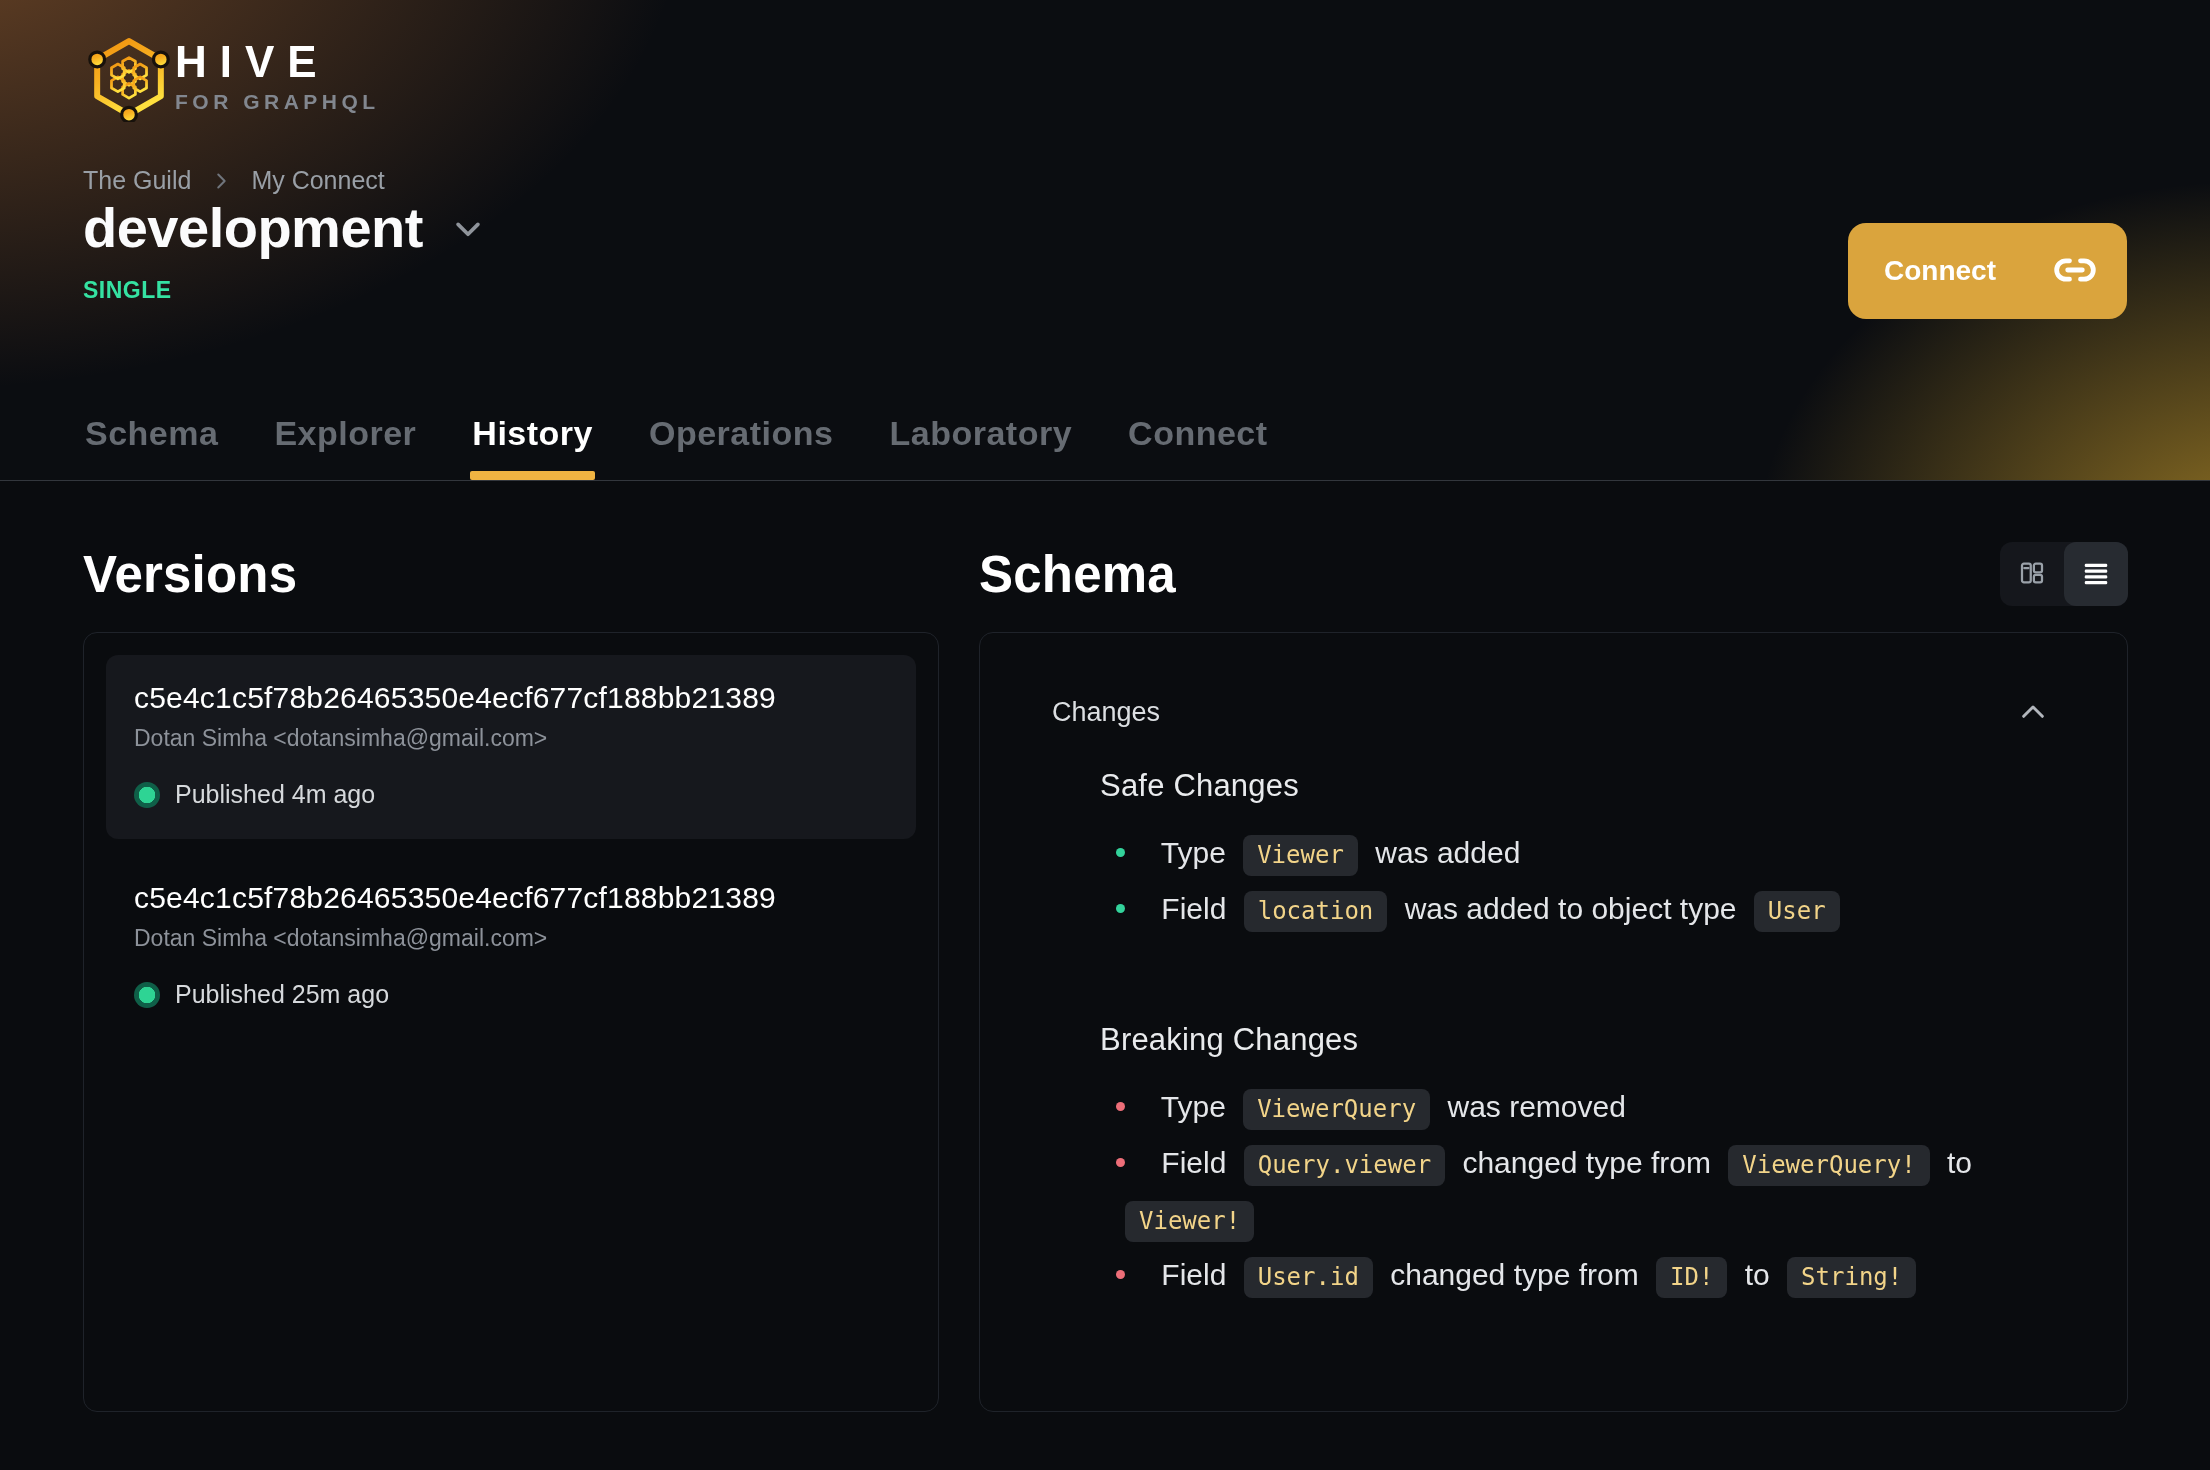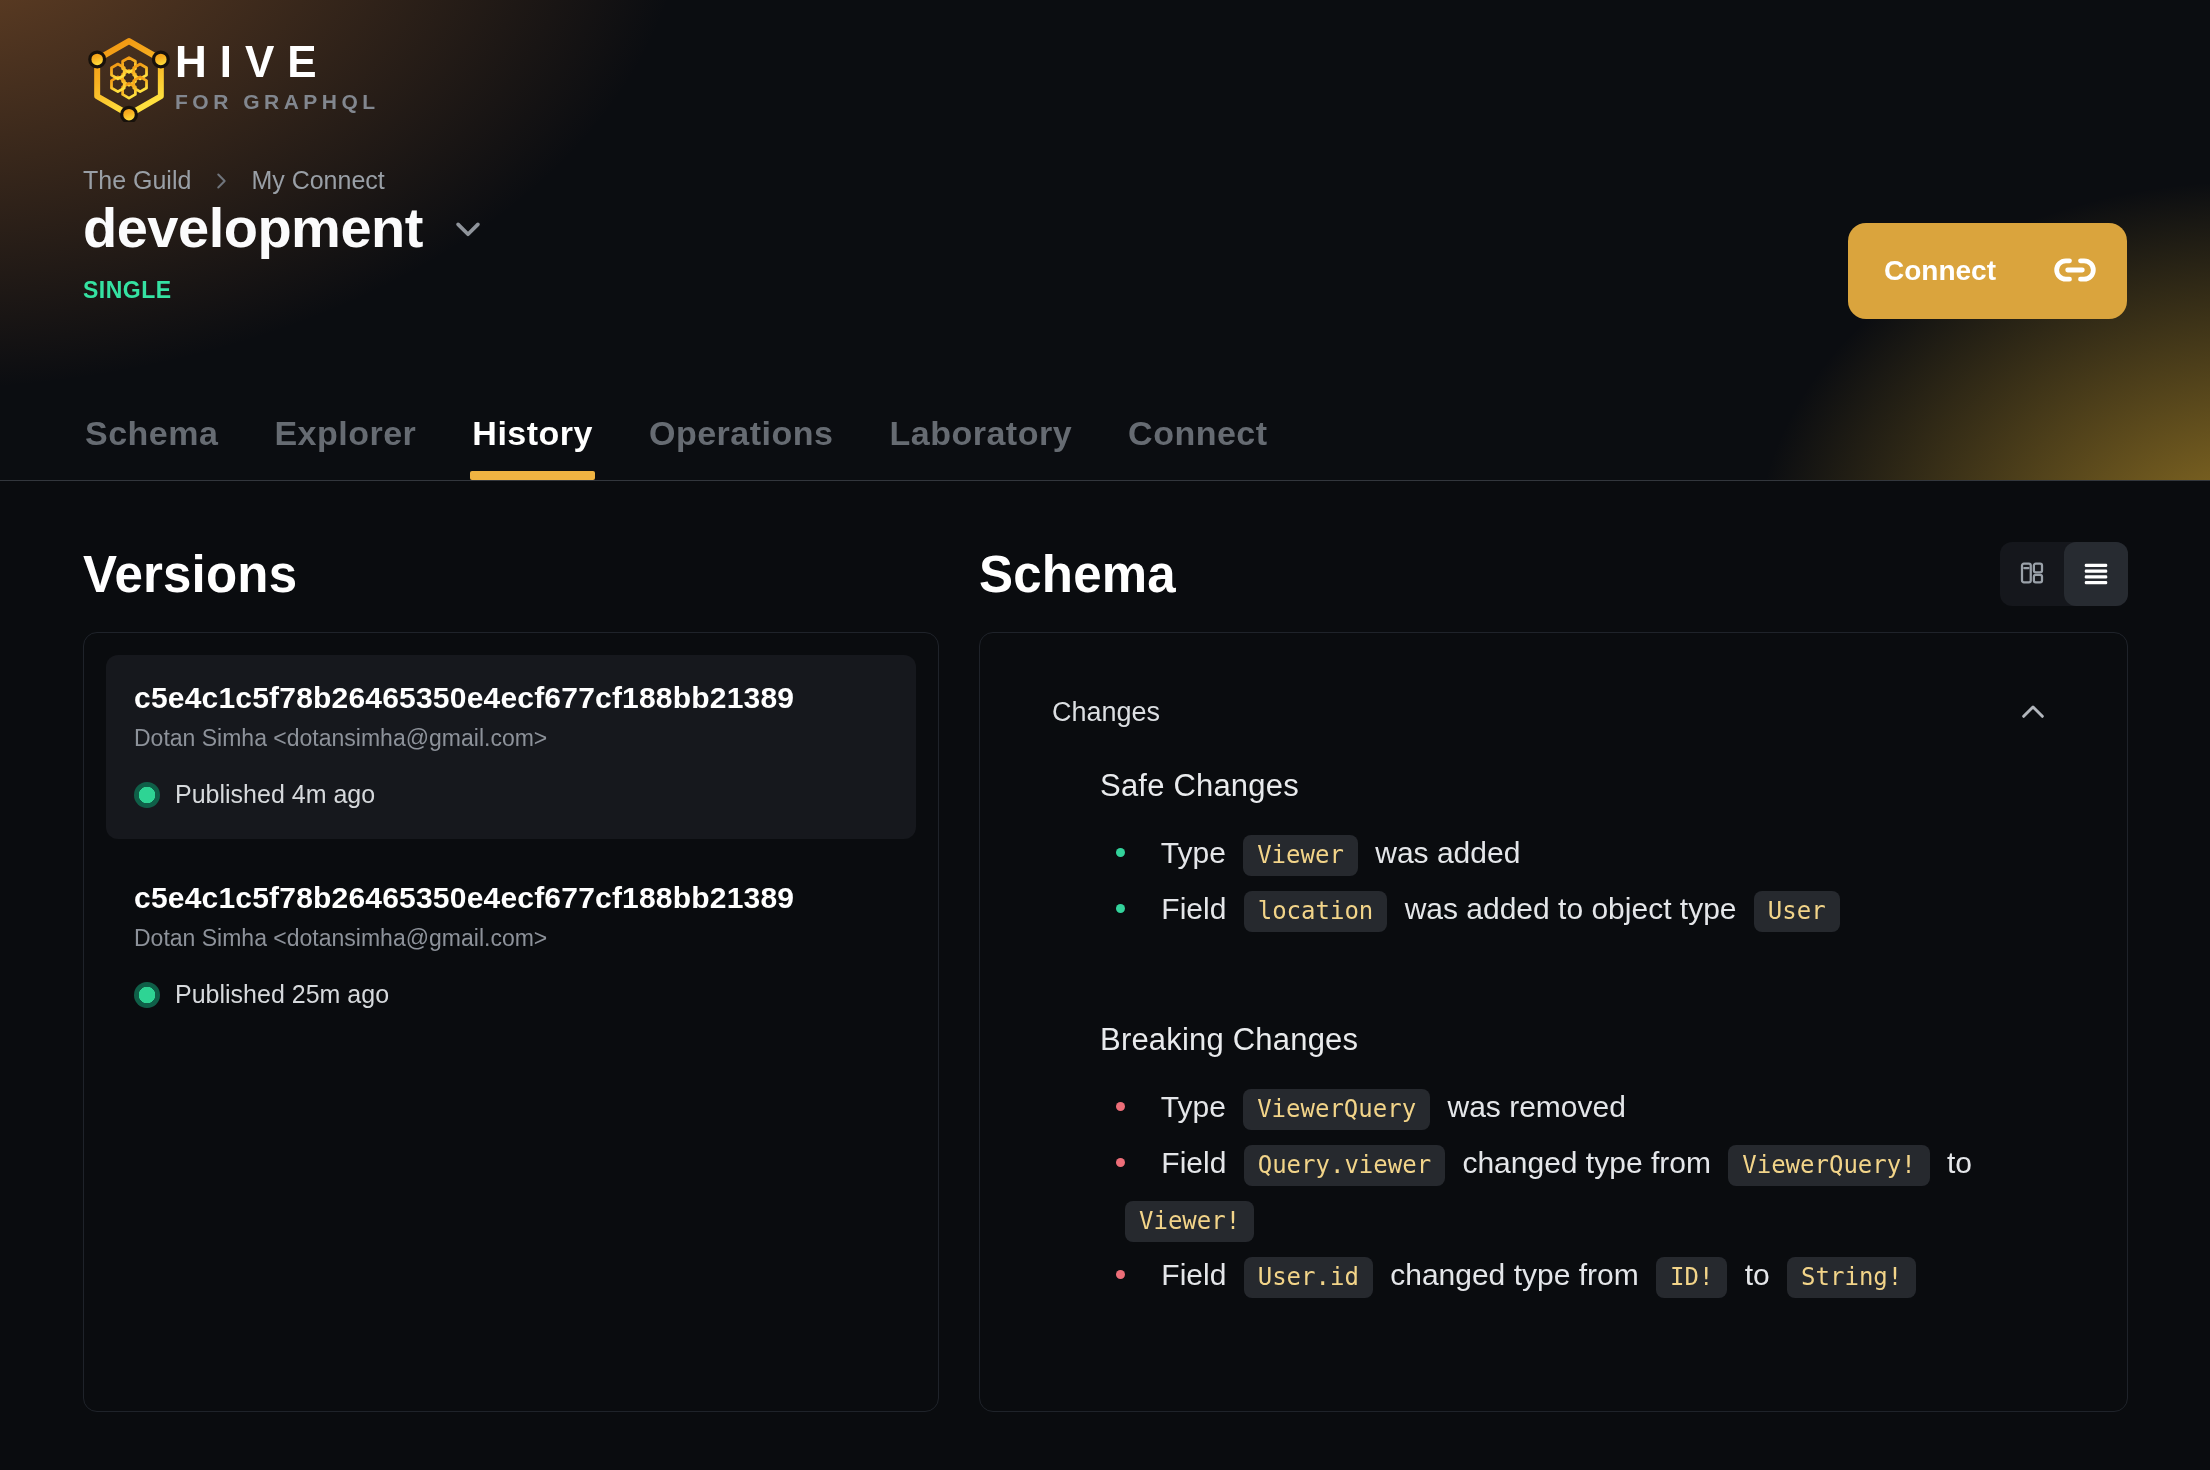--- a/index.html
+++ b/index.html
@@ -65,21 +65,21 @@
   .panel {
     margin-top:22px; height:780px;
     border:1.5px solid #1f232a; border-radius:14px;
   }
 
   
   .versions-panel { padding:22px; }
   .version-card { border-radius:12px; padding:26px 28px 30px; cursor:pointer; }
   .version-card.selected { background:#16181d; }
   .version-card + .version-card { margin-top:16px; }
-  .version-hash { font-size:30px; font-weight:bold; color:#ffffff; letter-spacing:0.2px; white-space:nowrap; }
+  .version-hash { font-size:30px; font-weight:normal; color:#ffffff; letter-spacing:0.2px; white-space:nowrap; }
   .version-author { margin-top:10px; font-size:23px; color:#8d929a; }
   .version-status { margin-top:28px; display:flex; align-items:center; gap:15px; font-size:25px; color:#d6d9dc; }
   .status-dot {
     width:26px; height:26px; border-radius:50%; flex:none;
     background:radial-gradient(circle at 50% 50%, #2ed494 0 44%, #0f5f48 46% 100%);
   }
 
   
   .changes-header {
     display:flex; align-items:center; justify-content:space-between;

